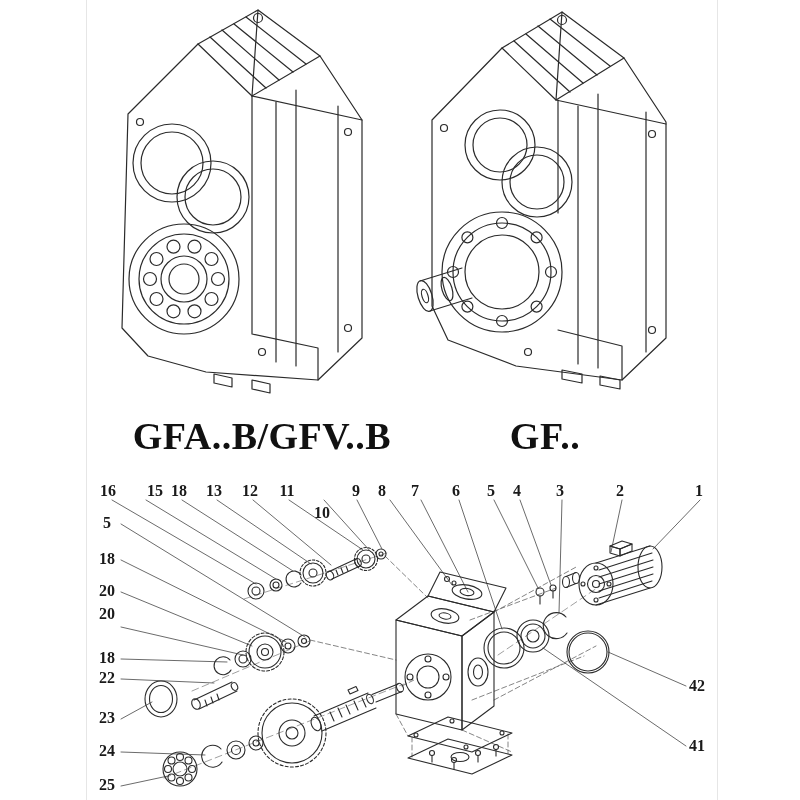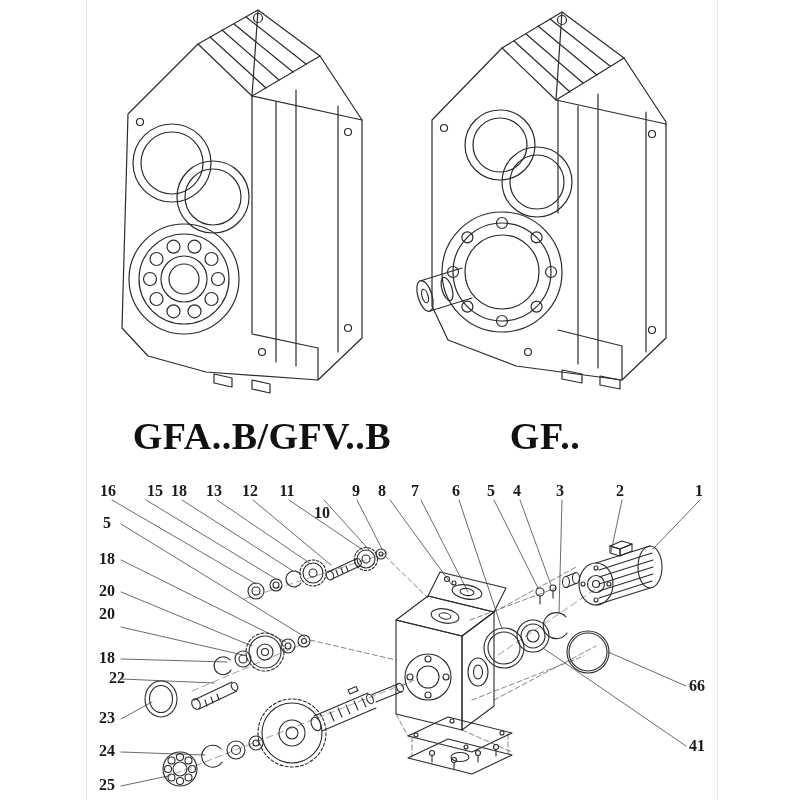--- a/index.html
+++ b/index.html
@@ -313,21 +313,21 @@
   <span class="num" style="left:517px;top:491px">4</span>
   <span class="num" style="left:560px;top:491px">3</span>
   <span class="num" style="left:620px;top:491px">2</span>
   <span class="num" style="left:699px;top:491px">1</span>
 
   <span class="num" style="left:107px;top:523px">5</span>
   <span class="num" style="left:107px;top:559px">18</span>
   <span class="num" style="left:107px;top:591px">20</span>
   <span class="num" style="left:107px;top:614px">20</span>
   <span class="num" style="left:107px;top:658px">18</span>
-  <span class="num" style="left:117px;top:678px">22</span>
+  <span class="num" style="left:107px;top:678px">22</span>
   <span class="num" style="left:107px;top:718px">23</span>
   <span class="num" style="left:107px;top:751px">24</span>
   <span class="num" style="left:107px;top:785px">25</span>
 
-  <span class="num" style="left:697px;top:686px">66</span>
+  <span class="num" style="left:697px;top:686px">42</span>
   <span class="num" style="left:697px;top:746px">41</span>
 
 </div>
 
 </body></html>

